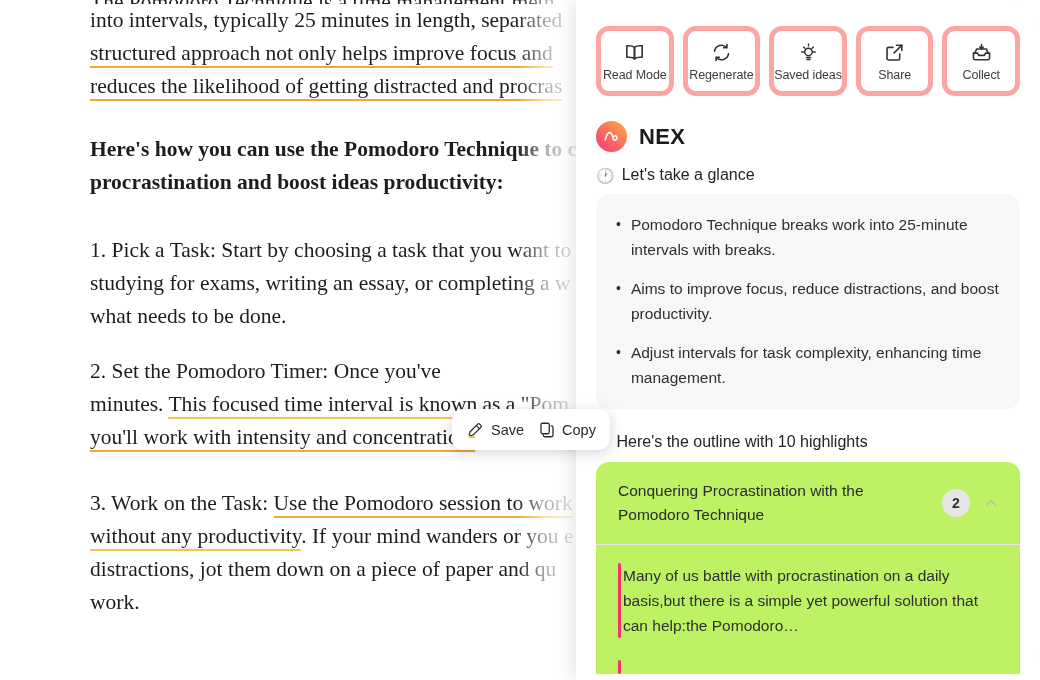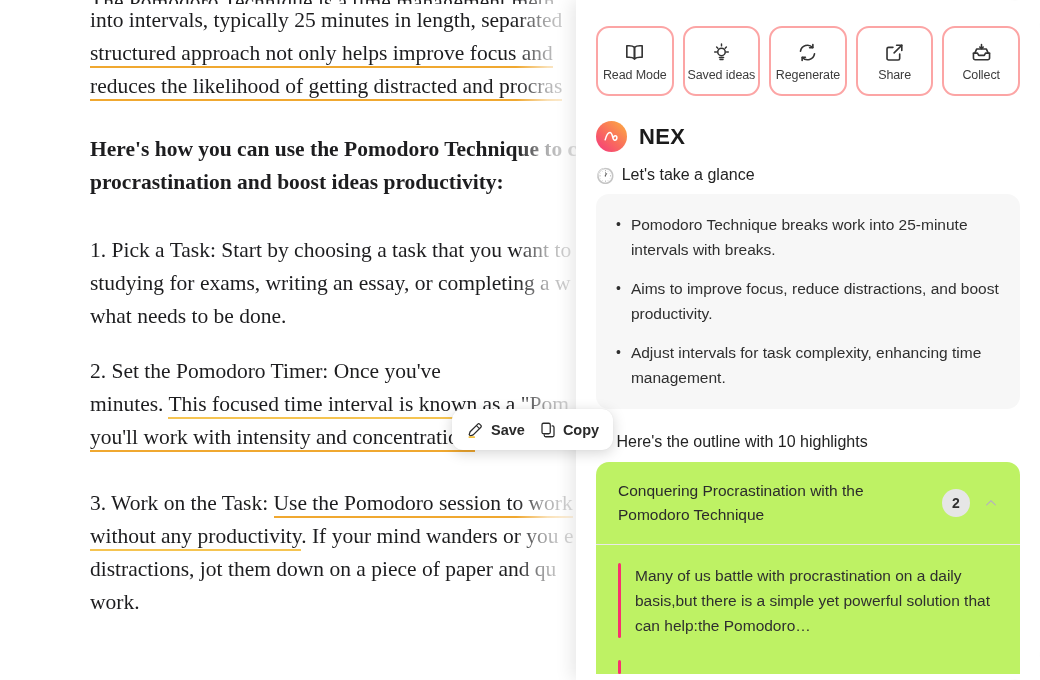--- a/index.html
+++ b/index.html
@@ -85,21 +85,20 @@
     z-index: 10;
   }
   .sel-btn {
     display: flex;
     align-items: center;
     gap: 6px;
     font-size: 14.5px;
     color: #2a2a2a;
     cursor: pointer;
     white-space: nowrap;
-    font-weight: bold;
   }
   .sel-btn svg { display: block; flex: none; }
 
   
   #ai-panel {
     position: absolute;
     right: 0; top: 0;
     width: 464px;
     height: 680px;
     background: #ffffff;
@@ -110,21 +109,21 @@
 
   
   #ai-toolbar {
     display: flex;
     gap: 9px;
     padding: 26px 20px 0 20px;
   }
   .tool-btn {
     flex: 1;
     height: 70px;
-    border: 2px solid #fca5a5;
+    border: 5px solid #fca5a5;
     border-radius: 13px;
     background: #ffffff;
     display: flex;
     flex-direction: column;
     align-items: center;
     justify-content: center;
     cursor: pointer;
   }
   .tool-btn .ti { display: block; color: #333; }
   .tool-label {
@@ -231,21 +230,21 @@
     cursor: pointer;
   }
   #outline-sep {
     height: 1px;
     background: #e9e9e9;
     margin: 0 0 0 0;
   }
 
   .quote {
     display: flex;
-    gap: 14px;
+    gap: 2px;
     padding: 18px 20px 18px 22px;
   }
   .quote-bar {
     flex: none;
     width: 3px;
     border-radius: 2px;
     background: #f9326e;
   }
   .quote-text {
     font-size: 15.5px;
@@ -362,38 +361,38 @@
             <path d="M12 6.6C10.6 5.4 8.8 5 6.4 5H4v12h2.4c2.4 0 4.2.5 5.6 1.7V6.6z" stroke="#333" stroke-width="1.7" stroke-linejoin="round"></path>
             <path d="M12 6.6C13.4 5.4 15.2 5 17.6 5H20v12h-2.4c-2.4 0-4.2.5-5.6 1.7V6.6z" stroke="#333" stroke-width="1.7" stroke-linejoin="round"></path>
           </svg>
         </span>
         <span class="tool-label">Read Mode</span>
       </div>
 
       <div class="tool-btn">
         <span class="ti">
           <svg width="23" height="23" viewBox="0 0 24 24" fill="none">
-            <circle cx="12" cy="11.4" r="3.9" stroke="#333" stroke-width="1.6"></circle>
-            <path d="M9.8 17.3h4.4M10.4 19.4h3.2" stroke="#333" stroke-width="1.5" stroke-linecap="round"></path>
-            <path d="M12 3.2v1.9M4.9 11.4h1.9M17.2 11.4h1.9M6.9 6.3l1.3 1.3M17.1 6.3l-1.3 1.3" stroke="#333" stroke-width="1.5" stroke-linecap="round"></path>
-          </svg>
-        </span>
-        <span class="tool-label">Saved ideas</span>
-      </div>
-
-      <div class="tool-btn">
-        <span class="ti">
-          <svg width="23" height="23" viewBox="0 0 24 24" fill="none">
             <path d="M19.3 13.4A7.4 7.4 0 0 1 6.6 17.2" stroke="#333" stroke-width="1.7" stroke-linecap="round"></path>
             <path d="M4.7 10.6A7.4 7.4 0 0 1 17.4 6.8" stroke="#333" stroke-width="1.7" stroke-linecap="round"></path>
             <path d="M17.6 3.6v3.4h-3.4" stroke="#333" stroke-width="1.7" stroke-linecap="round" stroke-linejoin="round"></path>
             <path d="M6.4 20.4V17h3.4" stroke="#333" stroke-width="1.7" stroke-linecap="round" stroke-linejoin="round"></path>
           </svg>
         </span>
         <span class="tool-label">Regenerate</span>
+      </div>
+
+      <div class="tool-btn">
+        <span class="ti">
+          <svg width="23" height="23" viewBox="0 0 24 24" fill="none">
+            <circle cx="12" cy="11.4" r="3.9" stroke="#333" stroke-width="1.6"></circle>
+            <path d="M9.8 17.3h4.4M10.4 19.4h3.2" stroke="#333" stroke-width="1.5" stroke-linecap="round"></path>
+            <path d="M12 3.2v1.9M4.9 11.4h1.9M17.2 11.4h1.9M6.9 6.3l1.3 1.3M17.1 6.3l-1.3 1.3" stroke="#333" stroke-width="1.5" stroke-linecap="round"></path>
+          </svg>
+        </span>
+        <span class="tool-label">Saved ideas</span>
       </div>
 
       <div class="tool-btn">
         <span class="ti">
           <svg width="23" height="23" viewBox="0 0 24 24" fill="none">
             <path d="M14.2 4.4H19.6V9.8" stroke="#333" stroke-width="1.7" stroke-linecap="round" stroke-linejoin="round"></path>
             <path d="M19.6 4.4L11.6 12.4" stroke="#333" stroke-width="1.7" stroke-linecap="round"></path>
             <path d="M17.4 13.6v4.6a1.6 1.6 0 0 1-1.6 1.6H5.8a1.6 1.6 0 0 1-1.6-1.6V8.2a1.6 1.6 0 0 1 1.6-1.6h4.6" stroke="#333" stroke-width="1.7" stroke-linecap="round" stroke-linejoin="round"></path>
           </svg>
         </span>

